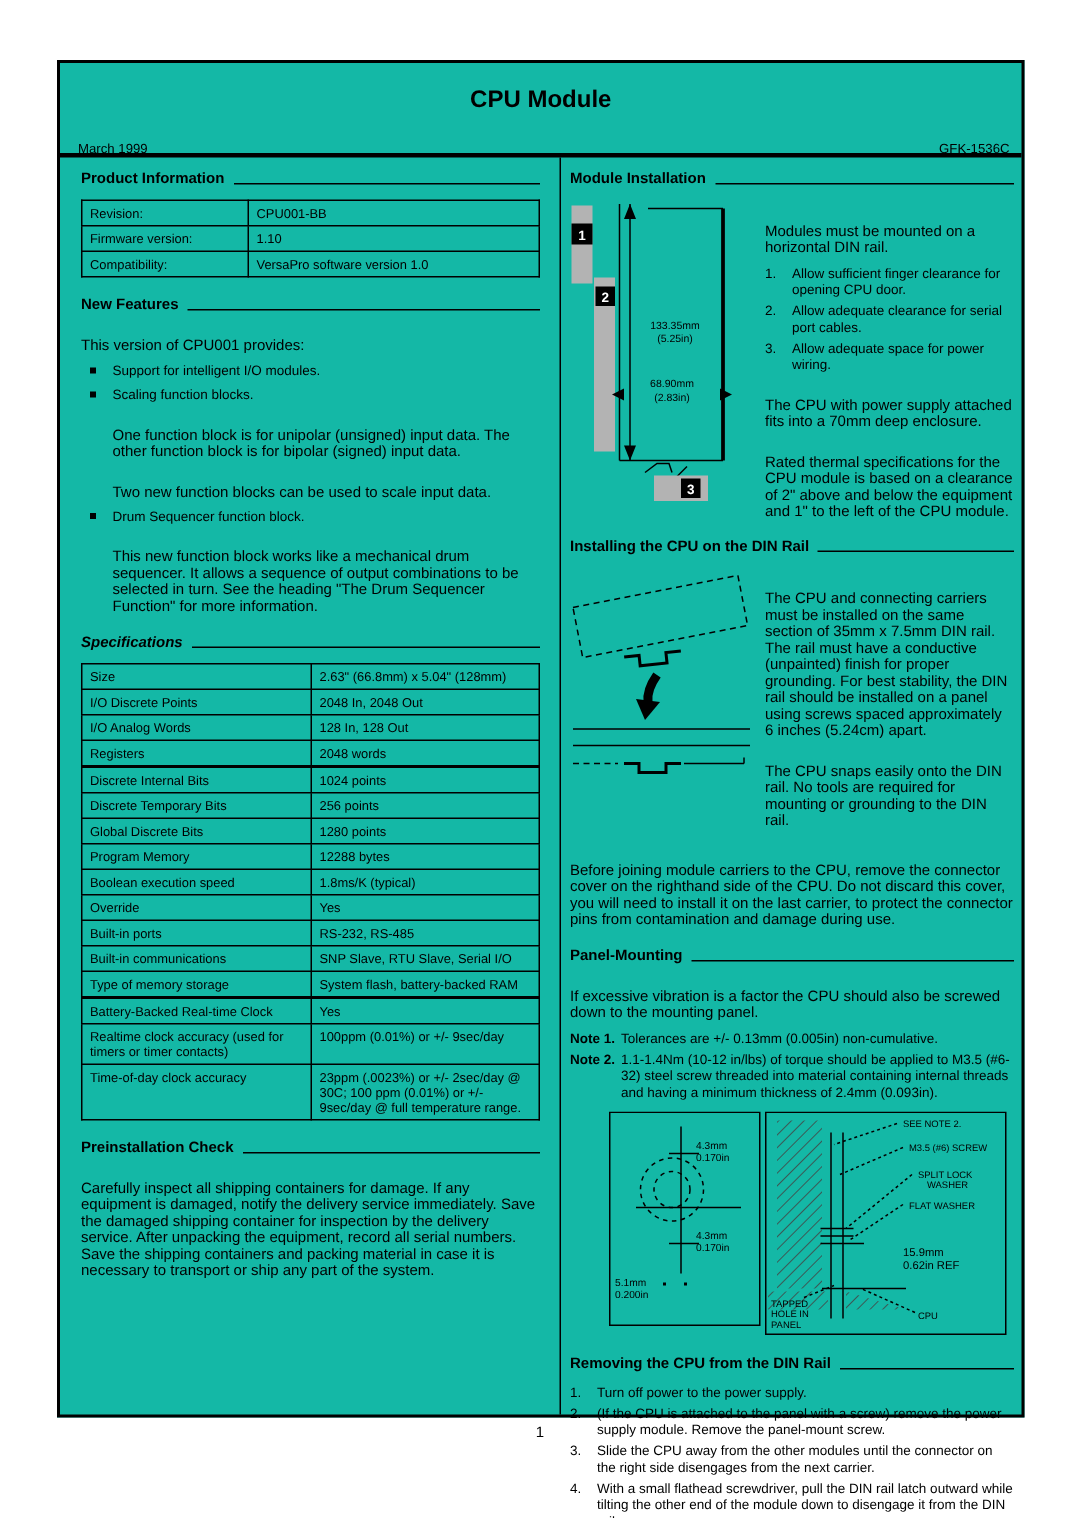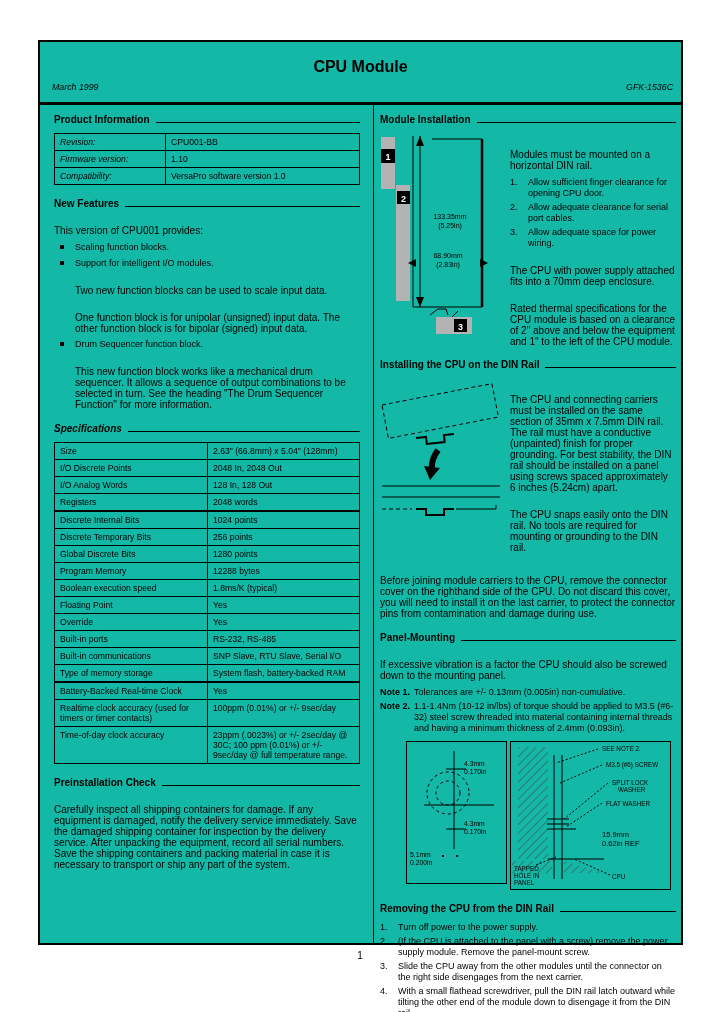--- a/index.html
+++ b/index.html
@@ -6,39 +6,39 @@
   body {
     width:720px; height:1012px; position:relative; background:#ffffff;
     font-family:"Liberation Sans", sans-serif; color:#000;
   }
   .page {
     position:absolute; left:38px; top:40px; width:645px; height:905px;
     border:2px solid #000; box-sizing:border-box; background:#14b8a6;
   }
   .doc-title { position:absolute; top:16px; left:0; right:0; text-align:center;
     font-size:16px; font-weight:bold; }
-  .meta-row { position:absolute; top:40px; left:12px; right:8px; font-size:8.8px;font-style:italic; }
+  .meta-row { position:absolute; top:52px; left:12px; right:8px; font-size:8.8px; }
   .meta-left { float:left; } .meta-right { float:right; }
   .thick-rule { position:absolute; top:60px; left:0; right:0; height:3px; background:#000; }
   .divider { position:absolute; top:63px; bottom:0; left:333px; width:1px; background:#000; }
 
   .col-left  { position:absolute; left:14px;  top:72px; width:306px; }
   .col-right { position:absolute; left:340px; top:72px; width:296px; }
 
   .h { font-weight:bold; font-size:10px; display:flex; align-items:flex-end; margin:0 0 8px 0; }
   .h .rule { flex:1; border-bottom:1px solid #000; margin-left:6px; margin-bottom:2px; }
   .h.it { font-style:italic;justify-content:space-between; }
   .mt { margin-top:13px; }
 
   p, .txt { font-size:10px; line-height:11px; margin:16px 0 6px 0; }
 
   table.tbl { border-collapse:collapse; width:100%; font-size:8.6px; line-height:10px; margin-bottom:4px; }
   .tbl td { border:1px solid #000; padding:3px 5px; vertical-align:top; }
   .tbl tr.thick td { border-top-width:2px; }
-  .product td:first-child { width:100px;font-style:italic; }
+  .product td:first-child { width:100px; }
   .specs td:first-child { width:142px;margin-top:16px; }
 
   .bullet-item { display:flex; font-size:9px; line-height:11px; margin:0 0 5px 0; }
   .bullet-sq { width:4px; height:4px; background:#000; margin:3px 11px 0 6px; flex:none; }
   .sub { margin-left:21px; margin-bottom:5px; }
 
   .oli { display:flex; font-size:9px; line-height:11px; margin-bottom:3px; }
   .oli .num { flex:none; width:18px; }
   .note { display:flex; font-size:9px; line-height:11px; margin-bottom:3px; }
   .note .nlabel { flex:none; width:34px;font-weight:bold; }
@@ -85,28 +85,28 @@
     </tbody>
       </table>
 
     <div class="h mt">
       <span>New Features</span>
         <span class="rule"></span>
     </div>
     <p>This version of CPU001 provides:</p>
     <div class="bullet-item">
       <span class="bullet-sq"></span>
-      <span>Scaling function blocks.</span>
+      <span>Support for intelligent I/O modules.</span>
     </div>
     <div class="bullet-item">
       <span class="bullet-sq"></span>
-      <span>Support for intelligent I/O modules.</span>
-    </div>
+      <span>Scaling function blocks.</span>
+    </div>
+    <p class="sub">One function block is for unipolar (unsigned) input data. The other function block is for bipolar (signed) input data.</p>
     <p class="sub">Two new function blocks can be used to scale input data.</p>
-    <p class="sub">One function block is for unipolar (unsigned) input data. The other function block is for bipolar (signed) input data.</p>
     <div class="bullet-item">
       <span class="bullet-sq"></span>
       <span>Drum Sequencer function block.</span>
     </div>
     <p class="sub">This new function block works like a mechanical drum sequencer. It allows a sequence of output combinations to be selected in turn. See the heading "The Drum Sequencer Function" for more information.</p>
 
     <div class="h it mt">
       <span>Specifications</span>
         <span class="rule"></span>
     </div>
@@ -140,24 +140,20 @@
             <td>Global Discrete Bits</td>
             <td>1280 points</td>
           </tr>
       <tr>
             <td>Program Memory</td>
             <td>12288 bytes</td>
           </tr>
       <tr>
             <td>Boolean execution speed</td>
             <td>1.8ms/K (typical)</td>
-          </tr>
-      <tr>
-            <td>Floating Point</td>
-            <td>Yes</td>
           </tr>
       <tr>
             <td>Override</td>
             <td>Yes</td>
           </tr>
       <tr>
             <td>Built-in ports</td>
             <td>RS-232, RS-485</td>
           </tr>
       <tr>

